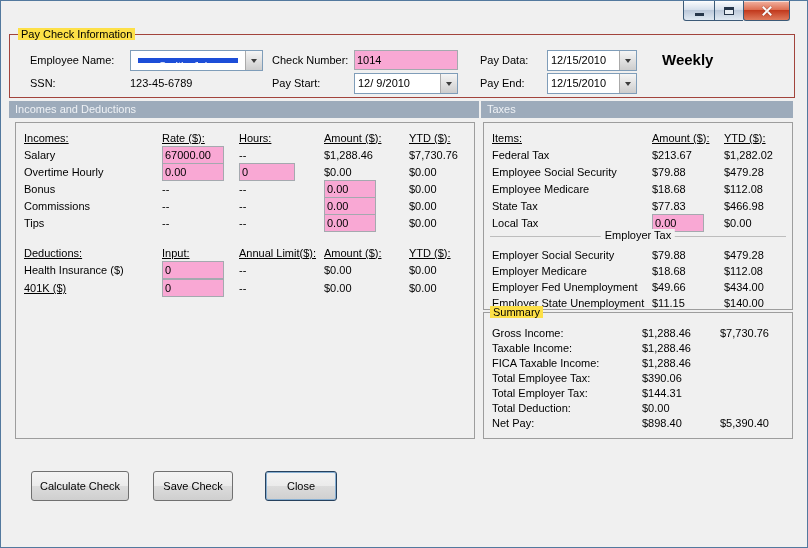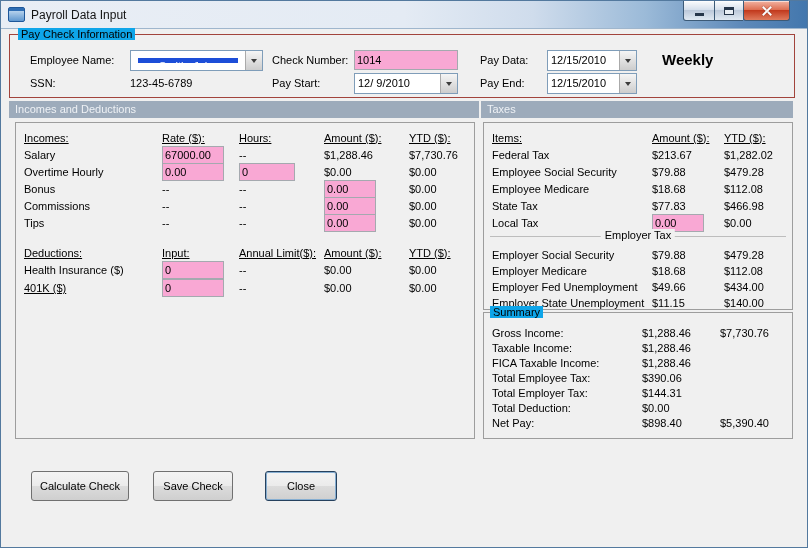--- a/index.html
+++ b/index.html
@@ -24,21 +24,21 @@
   .icon-min{width:9px;height:3px;background:#26364a;margin-top:7px;}
   .icon-max{width:10px;height:8px;border:1px solid #26364a;border-top-width:3px;box-sizing:border-box;background:#e8eef4;}
   .icon-x{position:relative;width:12px;height:12px;}
   .icon-x::before,.icon-x::after{content:"";position:absolute;left:0;top:5px;width:12px;height:2px;background:#fff;
     box-shadow:0 0 1px rgba(80,10,0,.8);}
   .icon-x::before{transform:rotate(45deg);}
   .icon-x::after{transform:rotate(-45deg);}
 
   
   .groupbox{position:absolute;border:1px solid #a6a6a6;background:#f0f0f0;}
-  .legend{position:absolute;top:-7px;left:8px;background:#0ea5e9;padding:0 3px;white-space:nowrap;}
+  .legend{position:absolute;top:-7px;left:8px;background:#fde047;padding:0 3px;white-space:nowrap;}
   .paycheck{border-color:#a2443c;}
   .label{position:absolute;white-space:nowrap;}
   .weekly{position:absolute;font-weight:bold;font-size:15px;}
 
   
   .combo{position:absolute;height:21px;background:#fff;border:1px solid #7f9db9;display:flex;box-sizing:border-box;}
   .combo-val{flex:1;padding:3px 3px 0;white-space:nowrap;overflow:hidden;}
   .combo.sel .combo-val{background:#1d4ed8;color:#fff;margin:7px;padding-top:2px;text-align:center;}
   .combo-btn{width:16px;display:flex;align-items:center;justify-content:center;
     background:linear-gradient(#f5f5f5,#dddddd 60%,#cdcdcd);border-left:1px solid #aaa;flex:0 0 auto;}
@@ -81,24 +81,20 @@
   .btn{position:absolute;height:30px;border:1px solid #707070;border-radius:3px;
     background:linear-gradient(#f3f3f3,#ebebeb 50%,#dcdcdc 50%,#cfcfcf);
     font:11px "Liberation Sans",sans-serif;color:#000;}
   .btn.default{border-color:#26415e;box-shadow:inset 0 0 0 1px #86aed1;}
 </style>
 </head>
 <body>
 
 <div class="window">
 
-  <div class="titlebar">
-    <span class="app-icon"></span>
-    <span class="title-text">Payroll Data Input</span>
-  </div>
   <div class="win-btns">
     <div class="win-btn minb">
         <span class="icon-min"></span>
       </div>
     <div class="win-btn maxb">
         <span class="icon-max"></span>
       </div>
     <div class="win-btn closeb">
         <span class="icon-x"></span>
       </div>

